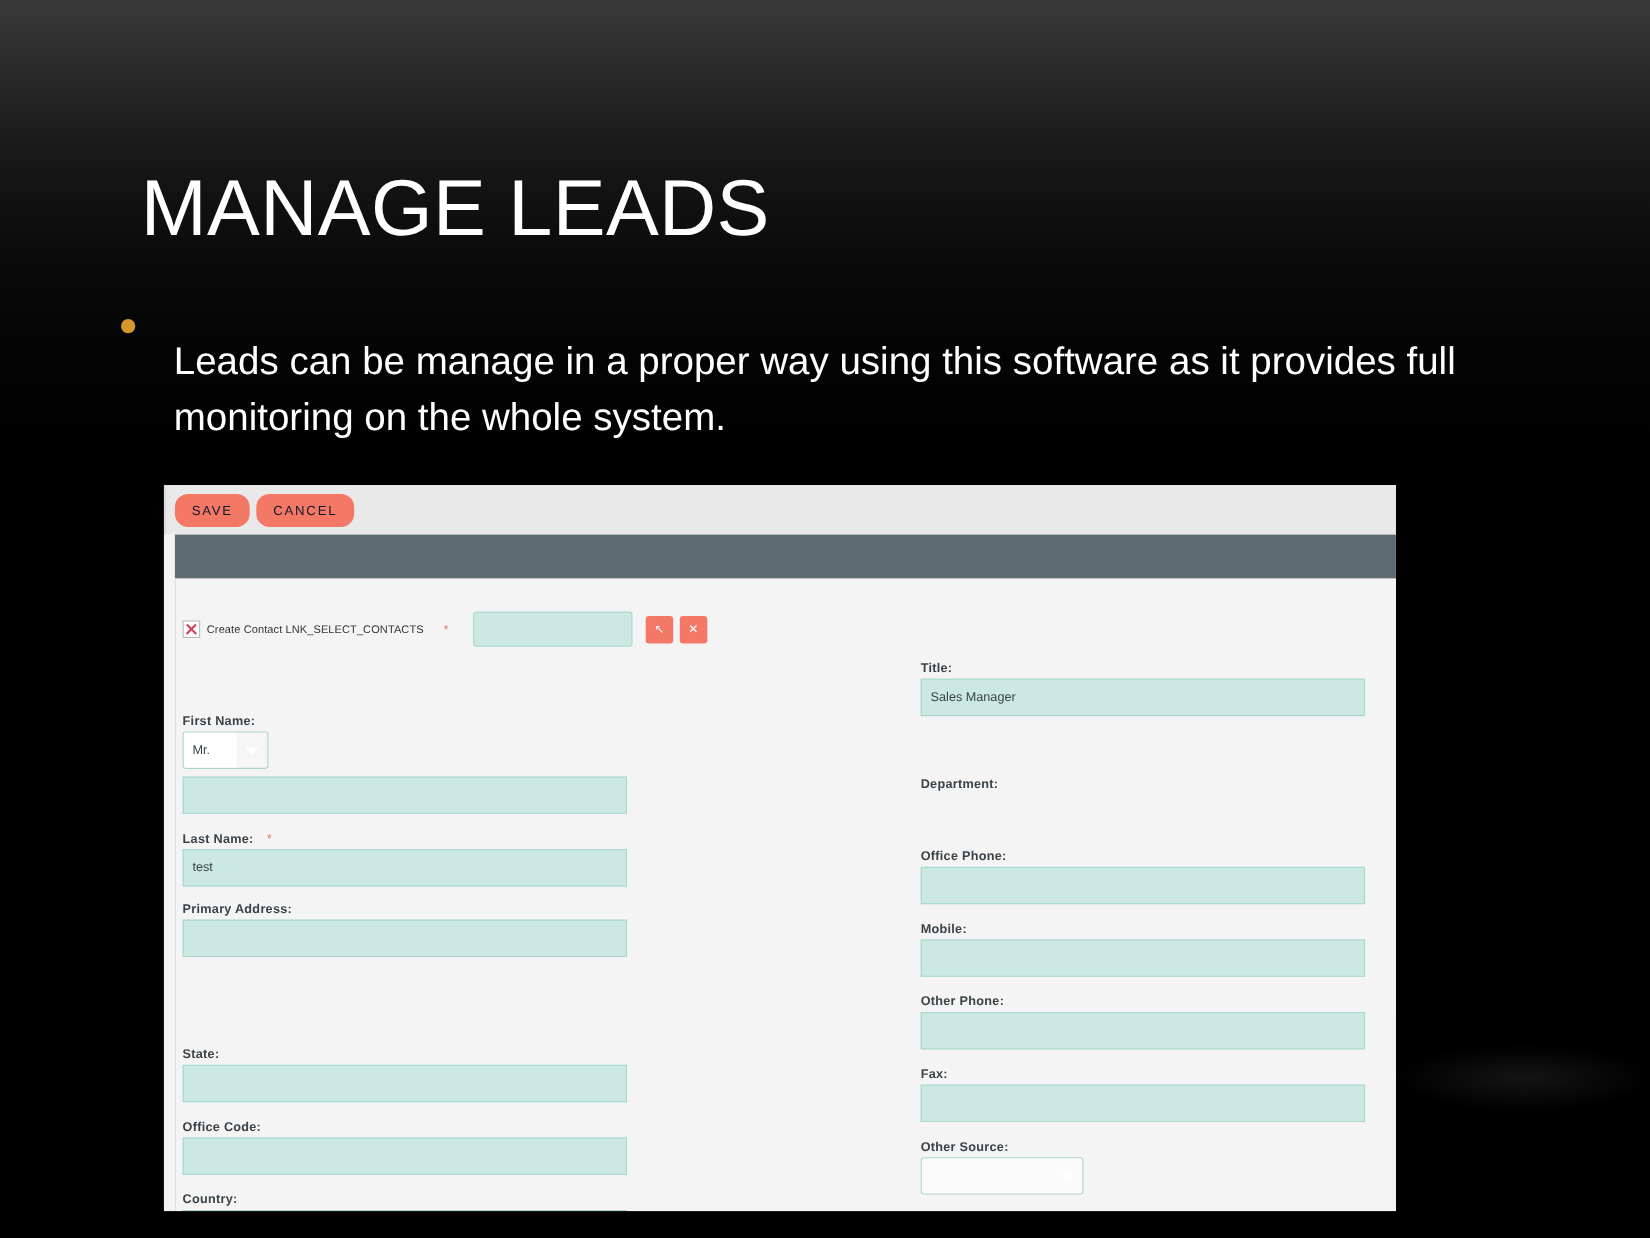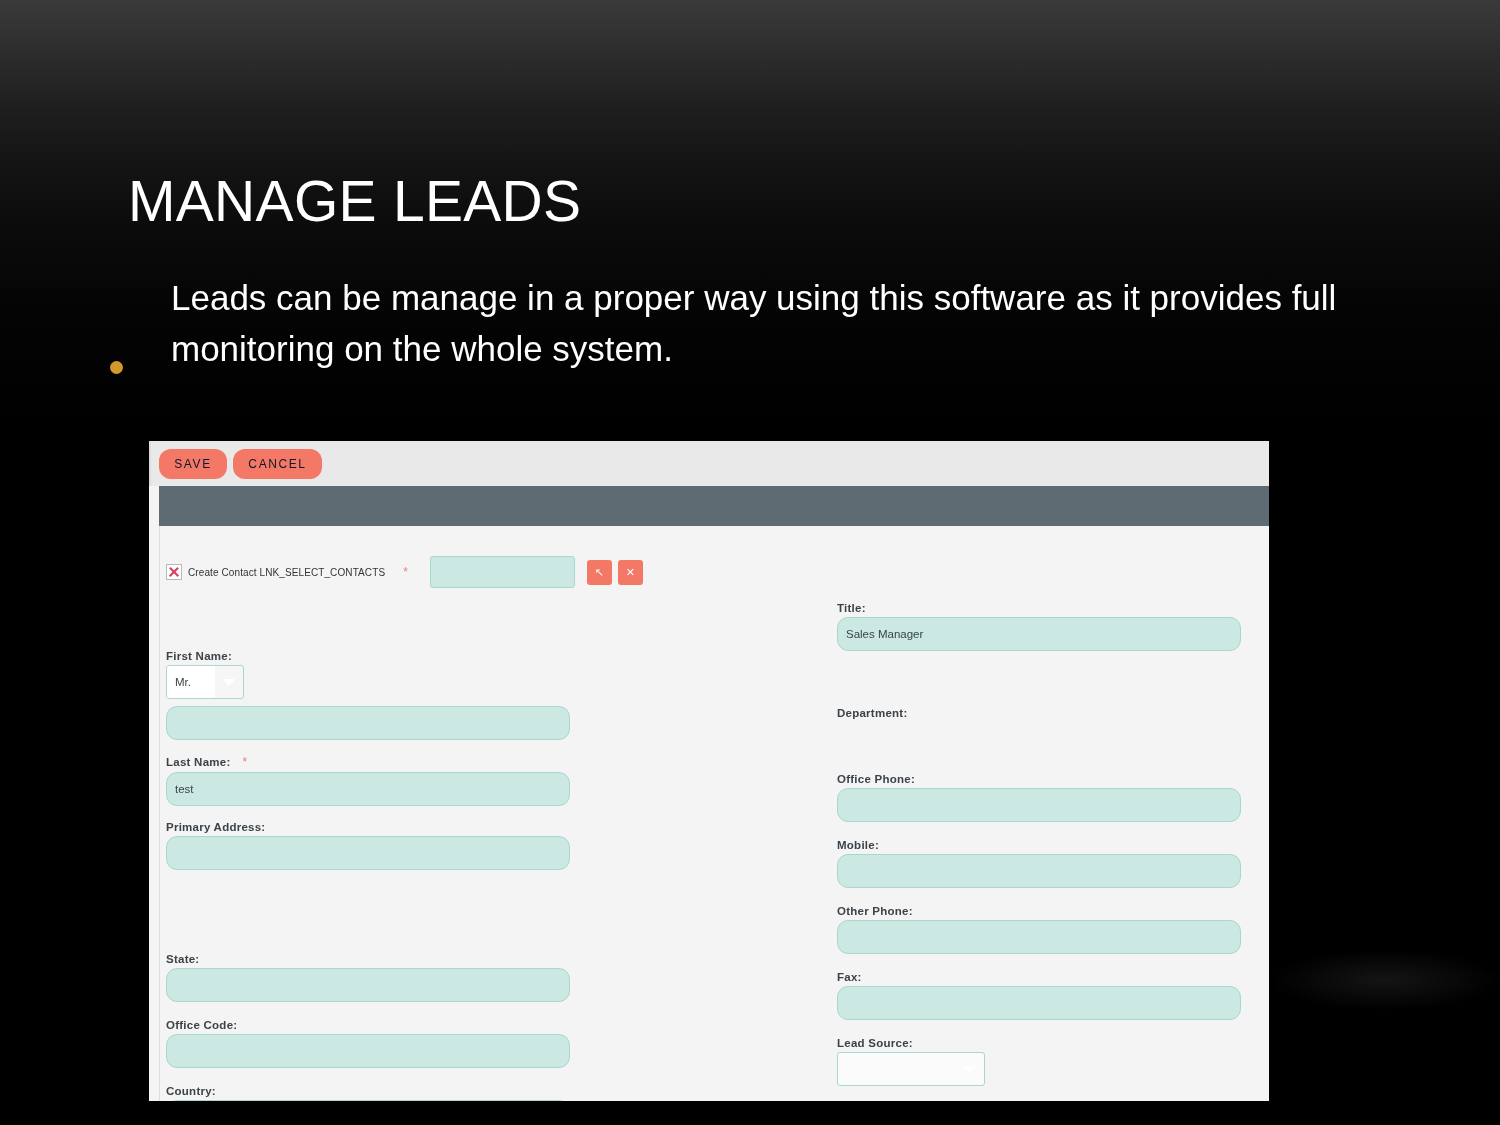--- a/index.html
+++ b/index.html
@@ -38,37 +38,38 @@
     left: 1270px; top: 950px;
     width: 230px; height: 60px;
     background: radial-gradient(ellipse at center, rgba(120,120,120,0.17) 0%, rgba(0,0,0,0) 72%);
     pointer-events: none;
   }
 
   
   .slide-title {
     position: absolute;
     left: 128px;
-    top: 166px;
-    font-size: 57px;
+    top: 155px;
+    font-size: 72px;
     line-height: 70px;
     color: #ffffff;
     font-weight: 400;
     letter-spacing: 0.3px;
     white-space: nowrap;
   }
 
   
   .bullet-row {
     position: absolute;
     left: 110px;
     top: 272px;
     width: 1300px;
     display: flex;
-    align-items: flex-end;
+    align-items: flex-start;
+    flex-direction: column;
   }
   .bullet-dot {
     width: 13px;
     height: 13px;
     border-radius: 50%;
     background: #d5982a;
     margin-top: 18px;
     flex: 0 0 auto;
   }
   .bullet-text {
@@ -211,21 +212,21 @@
     letter-spacing: 0.25px;
     margin-bottom: 3px;
     white-space: nowrap;
   }
   .field-label .req-star { margin-left: 12px; font-weight: normal; }
   .field-input {
     width: 404px;
     height: 34px;
     background: #cbe9e2;
     border: 1px solid #a9d7cd;
-    border-radius: 11px;
+    border-radius: 0;
     box-sizing: border-box;
     font-size: 11.5px;
     color: #3b4348;
     padding: 0 8px;
     font-family: "Liberation Sans", sans-serif;
     line-height: 32px;
   }
   .field-input.right-col { width: 404px; }
 
   
@@ -363,21 +364,21 @@
         <div class="field-label">Other Phone:</div>
         <input class="field-input right-col" type="text" value="" style="">
       </div>
 
       <div class="field col-right" style="top:445px">
         <div class="field-label">Fax:</div>
         <input class="field-input right-col" type="text" value="" style="">
       </div>
 
       <div class="field col-right" style="top:511px">
-        <div class="field-label">Lead Source:</div>
+        <div class="field-label">Other Source:</div>
         <div class="select-wrap" id="sel-leadsource">
           <span class="select-value"></span>
           <span class="select-arrow"></span>
         </div>
       </div>
 
     </div>
   </div>
 </div>
 

